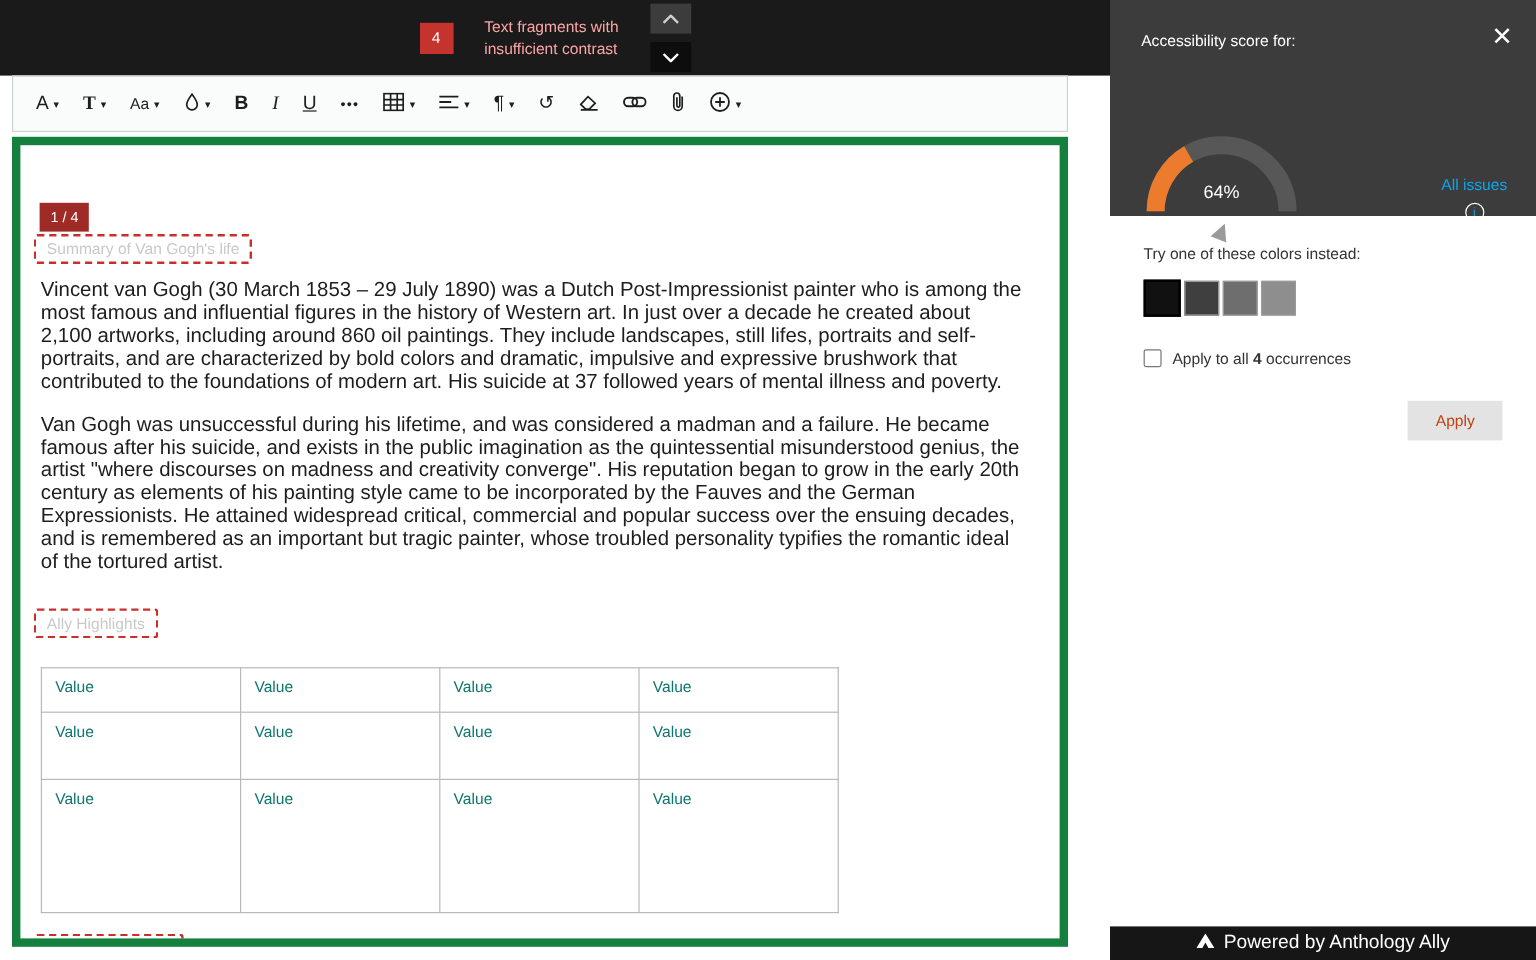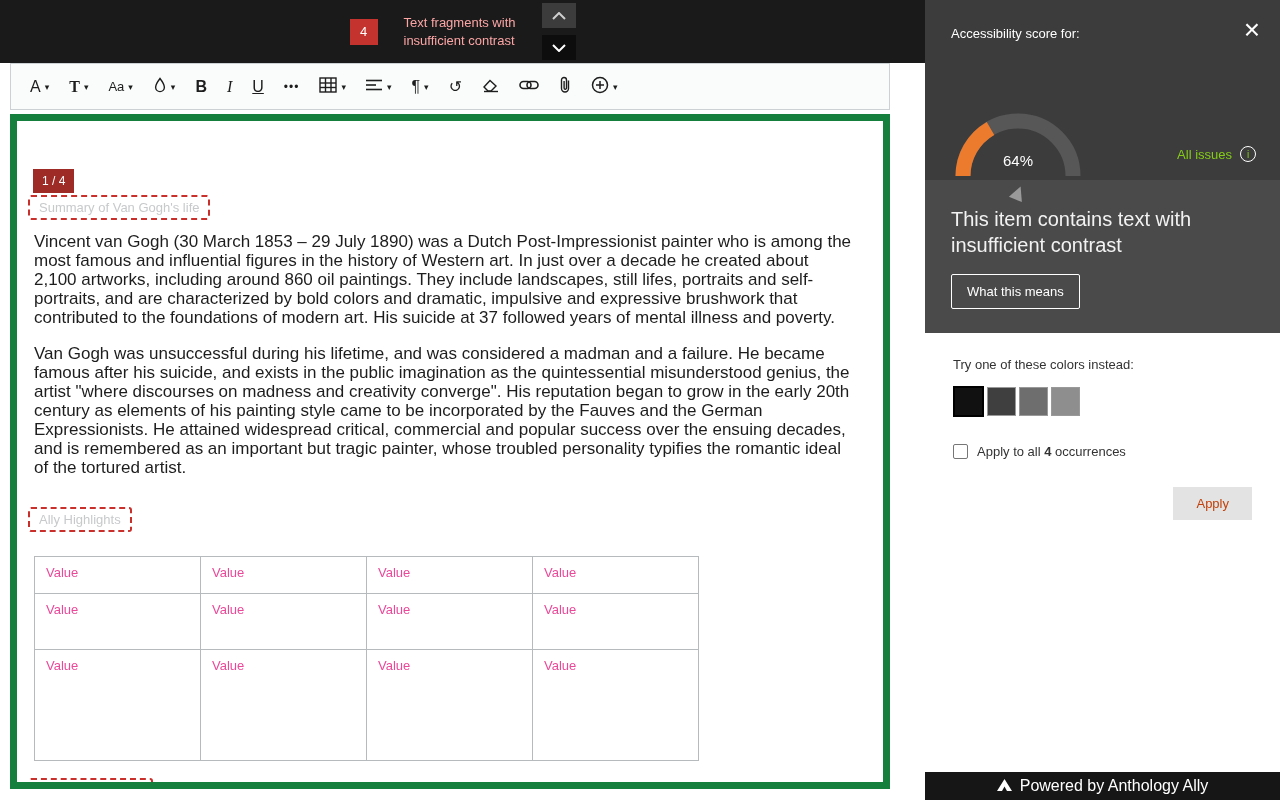--- a/index.html
+++ b/index.html
@@ -30,21 +30,21 @@
   .caret { font-size:9px; color:#1d1d1d; }
 
   .content { border:7px solid #15803d; margin-top:4px; flex:1; overflow:hidden; background:#fff; position:relative; }
   .frag-badge { display:inline-block; margin:48px 0 0 16px; background:#9e2b26; color:#fff; font-size:12px; padding:5px 9px; }
   .issue-heading { width:fit-content; margin:2px 0 0 11px; border:2px dashed #c9302c; border-radius:3px; padding:3px 9px; color:#c7c9cb; font-size:13px; cursor:pointer; }
   .issue-heading.mt30 { margin-top:30px; }
   .issue-heading.mt17 { margin-top:17px; }
   .content p { margin:12px 30px 0 17px; font-size:17px; line-height:19px; color:#1d1d1d; max-width:835px; }
   .content p + p { margin-top:17px; }
   .val-table { border-collapse:collapse; margin:24px 0 0 17px; }
-  .val-table td { border:1px solid #b6babd; width:166px; font-size:13px; color:#ec4899; padding:8px 11px; vertical-align:top; }
+  .val-table td { border:1px solid #b6babd; width:166px; font-size:13px; color:#0f766e; padding:8px 11px; vertical-align:top; }
   .val-table tr.r1 td { height:37px; }
   .val-table tr.r2 td { height:56px; }
   .val-table tr.r3 td { height:111px; }
   .painting { margin:11px 0 0 17px; width:400px; height:80px;
     background:
       radial-gradient(ellipse 60px 26px at 16% 78%, #5c5332 0%, rgba(0,0,0,0) 70%),
       radial-gradient(ellipse 46px 20px at 47% 58%, #4c472d 0%, rgba(0,0,0,0) 70%),
       radial-gradient(ellipse 70px 30px at 82% 72%, #585134 0%, rgba(0,0,0,0) 70%),
       radial-gradient(ellipse 30px 14px at 30% 35%, #6a6140 0%, rgba(0,0,0,0) 70%),
       linear-gradient(180deg,#23231c 0%, #2d2a20 55%, #3a3526 100%);
@@ -52,21 +52,21 @@
 
   
   .panel { width:355px; display:flex; flex-direction:column; background:#fff; position:relative; }
   .panel-top { height:180px; background:#3c3c3c; color:#fff; padding:26px 24px 0 26px; position:relative; }
   .close-btn { position:absolute; top:18px; right:20px; background:none; border:none; color:#fff; font-size:28px; line-height:24px; cursor:pointer; font-family:"Liberation Sans",sans-serif; }
   .score-label { font-size:13px; }
   .module-title { font-size:15px; font-weight:bold; margin-top:7px; }
   .gauge { position:absolute; left:28px; top:104px; width:130px; height:104px; z-index:3; }
   .gauge svg { display:block; }
   .score-text { position:absolute; left:0; top:48px; width:130px; text-align:center; color:#fff; font-size:15px; }
-  .all-issues { position:absolute; right:24px; top:146px; display:flex; align-items:center; gap:8px; font-size:13px; color:#84cc16; cursor:pointer; }
+  .all-issues { position:absolute; right:24px; top:146px; display:flex; align-items:center; gap:8px; font-size:13px; color:#0ea5e9; cursor:pointer;flex-direction:column; }
   .info-icon { width:16px; height:16px; border:1.4px solid #fff; border-radius:50%; display:flex; align-items:center; justify-content:center; font-size:10px; font-style:normal; }
 
   .issue-card { background:#4a4a4a; color:#ededed; padding:26px 26px 24px; position:relative; z-index:1; }
   .issue-text { font-size:20px; line-height:26px; font-weight:normal; max-width:270px; color:#f2f2f2; }
   .wtm-btn { margin-top:16px; background:transparent; border:1px solid #fff; color:#fff; font-size:13px; padding:9px 15px; border-radius:2px; cursor:pointer; font-family:"Liberation Sans",sans-serif; }
 
   .panel-body { flex:1; padding:24px 28px 0; font-size:13px; color:#333; }
   .swatches { display:flex; gap:3px; margin-top:15px; }
   .swatch { width:29px; height:29px; border:1px solid #999; cursor:pointer; }
   .swatch.selected { border:2px solid #000; width:31px; height:31px; margin:-1px 0; }
@@ -249,24 +249,20 @@
         </svg>
         <div class="score-text">64%</div>
       </div>
 
       <div class="all-issues">
         <span>All issues</span>
         <span class="info-icon">i</span>
       </div>
     </div>
 
-    <div class="issue-card">
-      <div class="issue-text">This item contains text with insufficient contrast</div>
-      <button class="wtm-btn">What this means</button>
-    </div>
 
     <div class="panel-body">
       <div>Try one of these colors instead:</div>
       <div class="swatches">
         <button class="swatch selected" style="background: rgb(17, 17, 17);"></button>
         <button class="swatch" style="background: rgb(63, 63, 63);"></button>
         <button class="swatch" style="background: rgb(110, 110, 110);"></button>
         <button class="swatch" style="background: rgb(142, 142, 142);"></button>
       </div>
       <label class="apply-all">

